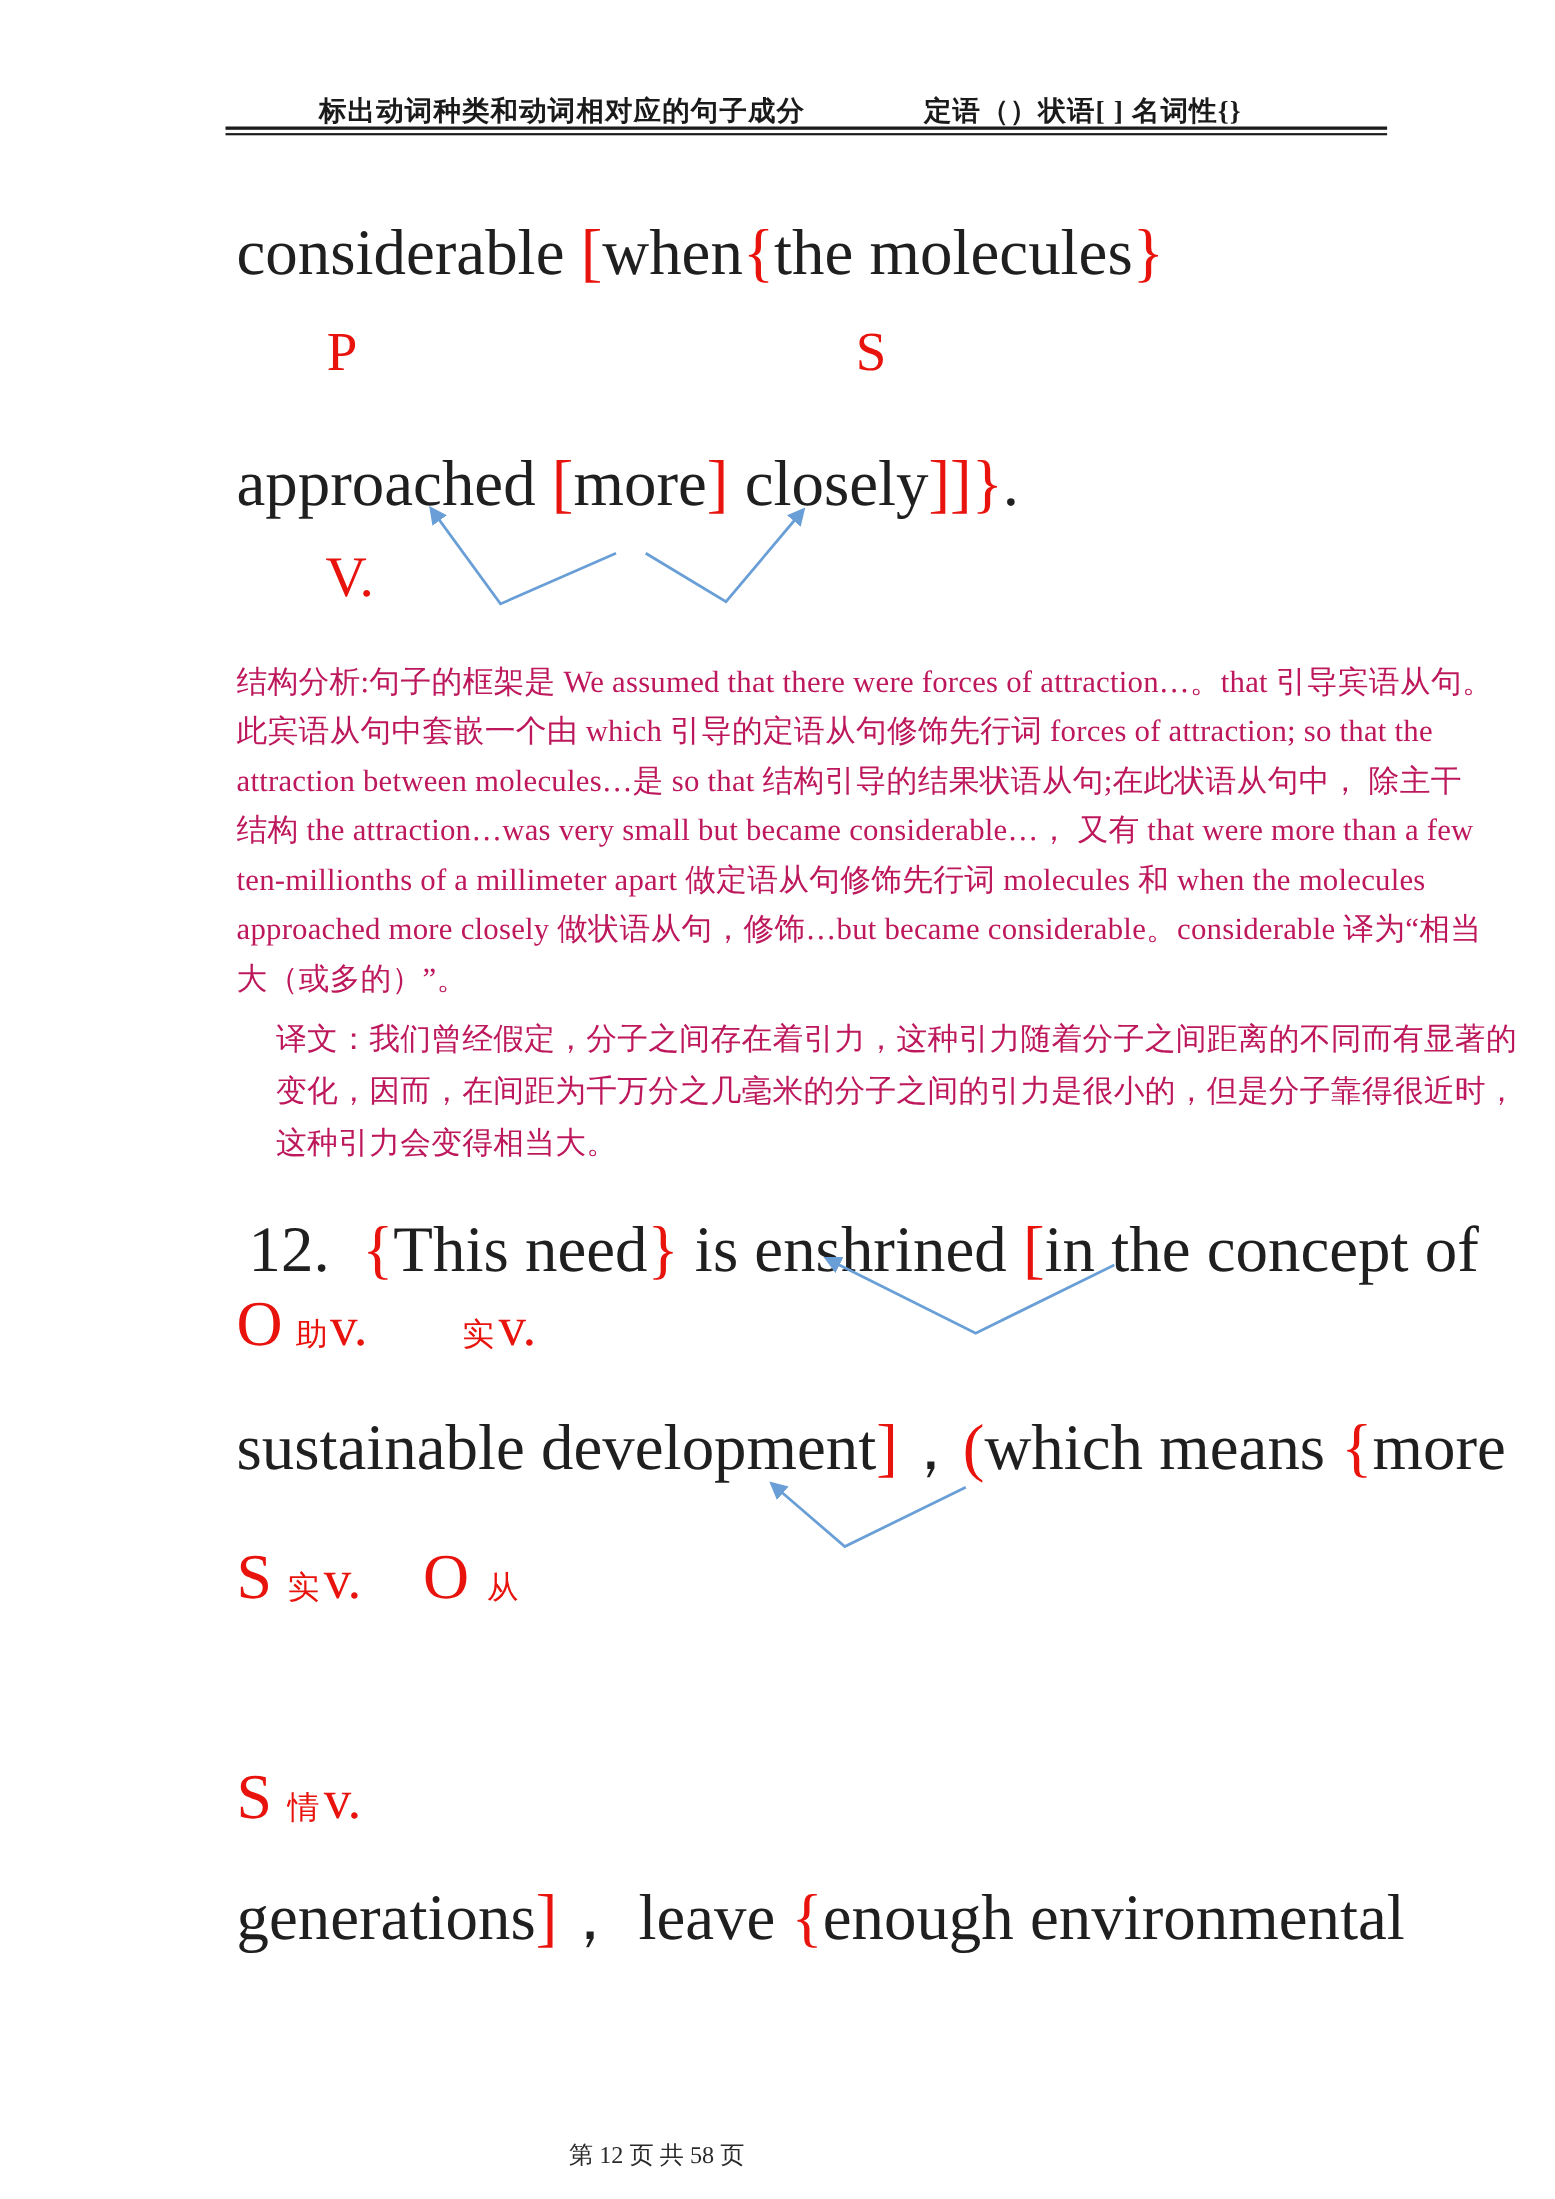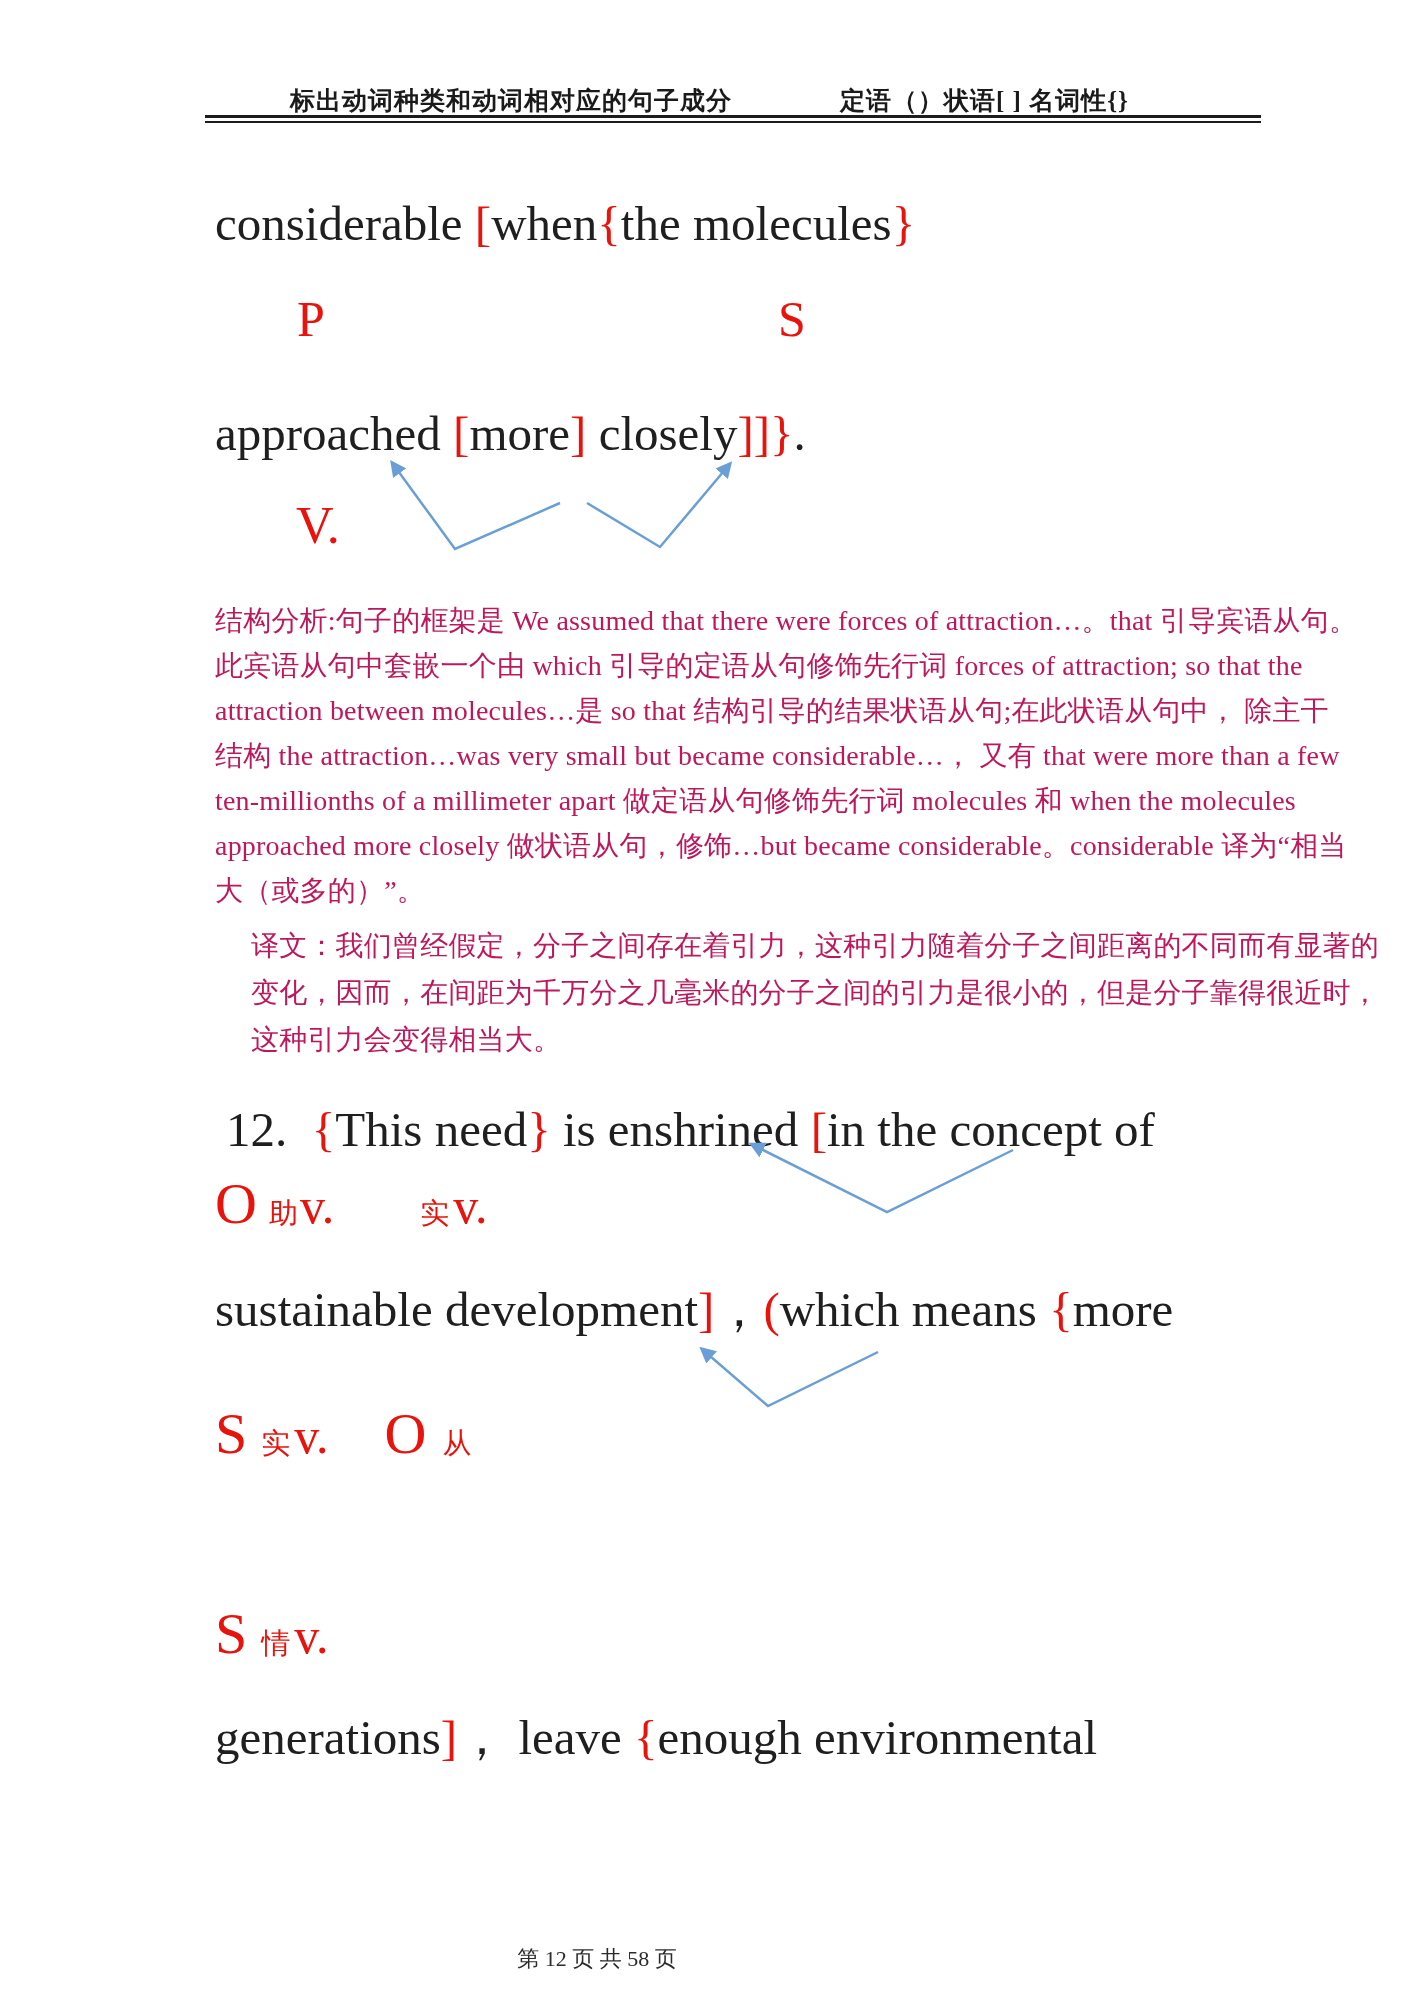--- a/index.html
+++ b/index.html
@@ -19,21 +19,21 @@
   }
   .abs{position:absolute;}
   
   .hdr{
     font-size:25px;font-weight:bold;color:#1a1a1a;
     white-space:pre;letter-spacing:1px;
   }
   .rule{background:#1c1c1c;}
   
   .bigline{
-    font-size:49px;color:#1f1f1f;white-space:pre;line-height:1.15;
+    font-size:59px;color:#1f1f1f;white-space:pre;line-height:1.15;
   }
   .bigline .red, .red{color:var(--red);}
   
   .lbl{
     color:var(--red);white-space:pre;
     display:flex;align-items:baseline;
   }
   .lbl .sg{display:inline-block;}
   .lg{font-size:58px;}
   .md{font-size:50px;}

